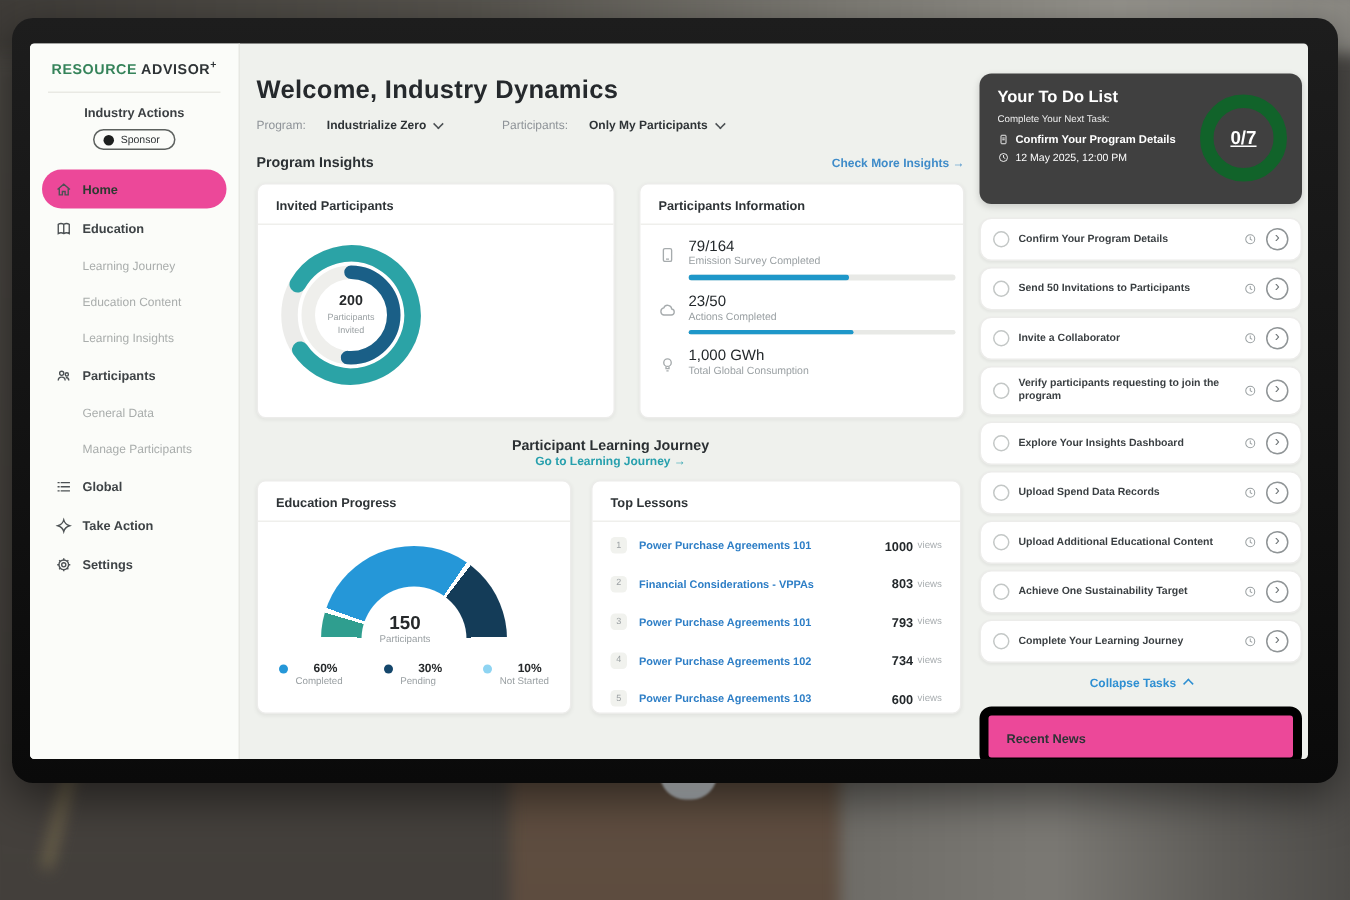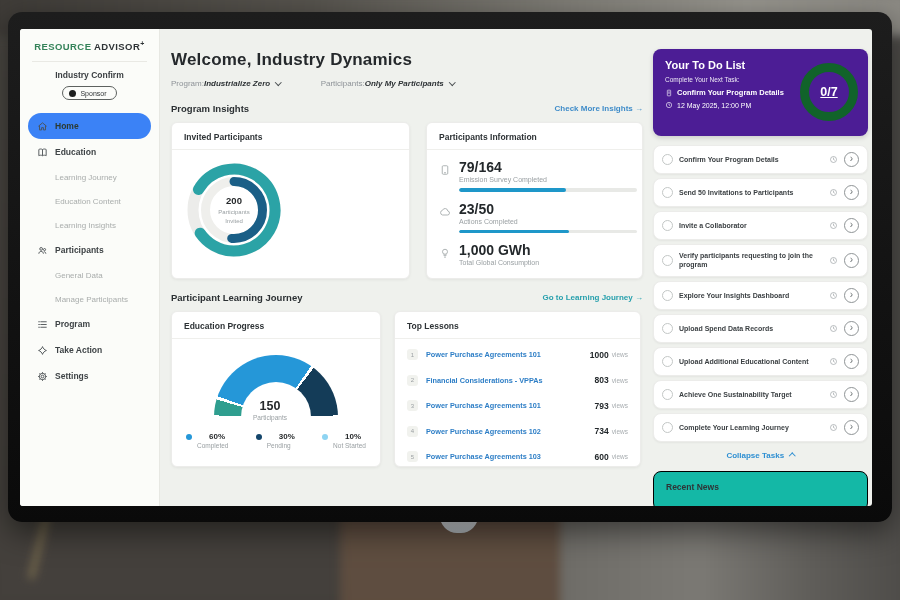--- a/index.html
+++ b/index.html
@@ -33,33 +33,33 @@
   .logo { text-align:center; font-size:9.5px; font-weight:700; letter-spacing:.4px; white-space:nowrap; }
   .logo .p1 { color:#35835a; } .logo .p2 { color:#2e3336; } .logo .plus { color:#2e3336; font-size:7px; vertical-align:4px; }
   .side-div { border-top:1px solid #e9e9e4; margin:9px 4px 8px; }
   .org { text-align:center; font-size:8.5px; font-weight:700; color:#3c4043; }
   .badge { margin:6px auto 0; width:max-content; display:flex; align-items:center; gap:4px;
            border:1.2px solid #5d615f; border-radius:9px; padding:2.5px 9px 2.5px 6px; font-size:7px; color:#2f3335; }
   .badge-dot { width:7px; height:7px; border-radius:50%; background:#1d1f1e; }
   .nav { margin-top:13px; display:flex; flex-direction:column; }
   .nav-item { display:flex; align-items:center; gap:7px; height:26px; padding:0 9px;
               font-size:8.5px; font-weight:700; color:#3e4346; border-radius:13px; cursor:default; }
-  .nav-item.active { background:#3b82f6; color:#2c3a31; }
+  .nav-item.active { background:#ec4899; color:#2c3a31; }
   .nav-item svg { width:11px; height:11px; flex:none; color:#4c5154; }
   .nav-sub { display:flex; align-items:center; height:24px; padding-left:27px; font-size:8px; color:#a9adac; }
 
   
   .main { position:absolute; left:151px; top:0; width:472px; height:100%; }
   .welcome { margin-top:21px; font-size:17px; font-weight:700; color:#25292c; letter-spacing:.2px; }
   .filters { margin-top:9px; display:flex; gap:40px; font-size:8px; color:#8e9398; align-items:center; }
-  .fval { font-weight:700; color:#2e3336; margin-left:0;font-style:italic; }
+  .fval { font-weight:700; color:#2e3336; margin-left:14px; }
   .chev { display:inline-block; width:4.5px; height:4.5px; border-right:1.3px solid #4a4f52; border-bottom:1.3px solid #4a4f52;
           transform:rotate(45deg); margin-left:6px; margin-bottom:1.5px; }
   .section-row { display:flex; justify-content:space-between; align-items:center; }
-  .sec1 { margin-top:15px; } .sec2 { margin-top:13px; }
+  .sec1 { margin-top:15px; } .sec2 { margin-top:13px;flex-direction:column; }
   .section-title { font-size:9.5px; font-weight:700; color:#2b3033; }
   .link { font-size:8px; font-weight:700; color:#3f8cc9; cursor:pointer; }
   .link.teal { color:#27a0ad; }
   .cards-row { display:flex; margin-top:8px; }
   .card { background:#fff; border:1px solid #ececea; border-radius:6px; box-shadow:0 1px 3px rgba(0,0,0,.06); }
   .card-title { padding:9px 12px 7px; font-size:8.5px; font-weight:700; color:#2e3336; border-bottom:1px solid #efefec; }
 
   .card-invited { width:239px; height:157px; margin-right:16px; }
   .invited-body { display:flex; align-items:center; padding:8px 8px 0 10px; }
   .donut-wrap { position:relative; width:104px; height:104px; flex:none; }
@@ -70,21 +70,21 @@
   .leg-item { position:relative; padding-left:13px; }
   .leg-dot { position:absolute; left:0; top:3px; width:7px; height:7px; border-radius:50%; }
   .leg-val { font-size:10.5px; font-weight:700; color:#23282b; }
   .leg-val .tot { font-size:7.5px; }
   .leg-lab { font-size:7px; color:#9aa0a3; margin-top:1px; }
 
   .card-info { width:217px; height:157px; }
   .info-body { padding:9px 12px 0; }
   .stat { position:relative; padding-left:20px; margin-bottom:9px; }
   .stat svg { position:absolute; left:0; top:5px; width:12px; height:12px; color:#a6abad; }
-  .stat-val { font-size:14px; font-weight:700; color:#23282b; }
+  .stat-val { font-size:10px; font-weight:400; color:#23282b; }
   .stat-lab { font-size:7px; color:#9aa0a3; margin-top:1px; }
   .bar { margin-top:5px; width:178px; height:3.5px; border-radius:2px; background:#e8e9e6; overflow:hidden; }
   .bar-fill { height:100%; border-radius:2px; background:#1e97c9; }
 
   .card-edu { width:210px; height:156px; margin-right:13px; }
   .gauge-area { position:relative; margin:16px auto 0; width:124px; }
   .gauge { width:124px; height:62px; border-radius:124px 124px 0 0; position:relative; }
   .gauge-hole { position:absolute; left:50%; bottom:0; transform:translateX(-50%); width:70px; height:35px;
                 border-radius:70px 70px 0 0; background:#fff; }
   .gauge-center { position:absolute; left:0; right:12px; bottom:-4px; text-align:center; }
@@ -100,42 +100,42 @@
   .lesson-rows { padding:3px 12px 0; }
   .lesson { display:flex; align-items:center; height:25.5px; }
   .rank { width:11px; height:11px; border-radius:3px; background:#f1f2ee; color:#9ba0a3; font-size:6px;
           display:flex; align-items:center; justify-content:center; flex:none; }
   .lesson-title { margin-left:8px; font-size:7.3px; font-weight:700; color:#2d7ec6; flex:1; cursor:pointer; }
   .views { font-size:8.5px; font-weight:700; color:#23282b; }
   .views-unit { font-size:6.5px; color:#a8adb0; margin-left:3px; }
 
   
   .panel { position:absolute; left:633px; top:0; width:215px; height:100%; }
-  .todo-head { margin-top:20px; height:87px; border-radius:8px; background:#4c1d95; position:relative;
+  .todo-head { margin-top:20px; height:87px; border-radius:8px; background:#404040; position:relative;
                padding:10px 12px; color:#fff; box-shadow:0 2px 5px rgba(0,0,0,.15); }
   .todo-title { font-size:11px; font-weight:700; }
   .todo-sub { font-size:6.5px; margin-top:5px; opacity:.9; }
   .todo-line { display:flex; align-items:center; gap:4px; margin-top:5px; font-size:7.5px; font-weight:700; }
   .todo-line.due { font-weight:400; font-size:7px; margin-top:4px; }
   .todo-line svg { width:8px; height:8px; flex:none; }
   .ring { position:absolute; right:10px; top:14px; width:58px; height:58px; border-radius:50%;
           border:9px solid #11632a; display:flex; align-items:center; justify-content:center; }
   .ring span { font-size:12.5px; font-weight:700; color:#fff;text-decoration:underline; }
   .tasks { margin-top:9px; display:flex; flex-direction:column; gap:4px; }
   .task { background:#fff; border:1px solid #ececea; border-radius:8px; box-shadow:0 1px 2px rgba(0,0,0,.05);
           padding:6px 8px; display:flex; align-items:center; gap:6px; min-height:28px; cursor:pointer; }
   .task-check { width:11px; height:11px; border-radius:50%; border:1.2px solid #c3c7c6; flex:none; }
   .task-label { flex:1; font-size:7px; font-weight:700; color:#3a3f42; line-height:1.35; }
   .task svg { width:9px; height:9px; flex:none; color:#9aa0a2; }
   .task-go { width:15px; height:15px; border-radius:50%; border:1.3px solid #8f9496; color:#6f7577;
              display:flex; align-items:center; justify-content:center; font-size:10px; line-height:1; flex:none; padding-bottom:1px; }
   .collapse { margin-top:9px; text-align:center; font-size:8px; font-weight:700; color:#2e8fd2; cursor:pointer; }
   .chev-up { display:inline-block; width:4.5px; height:4.5px; border-right:1.3px solid #2e8fd2; border-bottom:1.3px solid #2e8fd2;
              transform:rotate(-135deg); margin-left:6px; vertical-align:-1px; }
-  .news { margin-top:11px; background:#14b8a6; border:1px solid #000000; border-radius:8px; padding:10px 12px; height:40px; }
+  .news { margin-top:11px; background:#ec4899; border:6px solid #000000; border-radius:8px; padding:10px 12px; height:40px; }
   .news-title { font-size:8.5px; font-weight:700; color:#2e3336; }
 </style>
 </head>
 <body>
 
 <div class="bg">
   <div class="bg-left"></div>
     <div class="bg-mid"></div>
     <div class="bg-right"></div>
   <div class="bg-top"></div>
@@ -145,21 +145,21 @@
 
 <div class="monitor">
 <div class="screen">
 
   <div class="sidebar">
     <div class="logo">
       <span class="p1">RESOURCE</span>
       <span class="p2">ADVISOR</span><span class="plus">+</span>
     </div>
     <div class="side-div"></div>
-    <div class="org">Industry Confirm</div>
+    <div class="org">Industry Actions</div>
     <div class="badge">
       <span class="badge-dot"></span>
       <span>Sponsor</span>
     </div>
     <div class="nav">
       <div class="nav-item active">
         <svg viewBox="0 0 24 24" fill="none" stroke="currentColor" stroke-width="2">
               <path d="M3 11.5 12 4l9 7.5M5.5 10v9.5H10v-5h4v5h4.5V10"></path>
             </svg>
         <span>Home</span>
@@ -190,21 +190,21 @@
       <div class="nav-sub">
             <span>General Data</span>
           </div>
       <div class="nav-sub">
             <span>Manage Participants</span>
           </div>
       <div class="nav-item">
         <svg viewBox="0 0 24 24" fill="none" stroke="currentColor" stroke-width="2" stroke-linecap="square">
               <path d="M8.5 6H20M8.5 12H20M8.5 18H20M4 6h1M4 12h1M4 18h1"></path>
             </svg>
-        <span>Program</span>
+        <span>Global</span>
       </div>
       <div class="nav-item">
         <svg viewBox="0 0 24 24" fill="none" stroke="currentColor" stroke-width="2">
               <path d="M12 3.5c1 3.7 4.8 7.5 8.5 8.5-3.7 1-7.5 4.8-8.5 8.5-1-3.7-4.8-7.5-8.5-8.5 3.7-1 7.5-4.8 8.5-8.5z"></path>
             </svg>
         <span>Take Action</span>
       </div>
       <div class="nav-item">
         <svg viewBox="0 0 24 24" fill="none" stroke="currentColor" stroke-width="2">
               <circle cx="12" cy="12" r="3"></circle>

